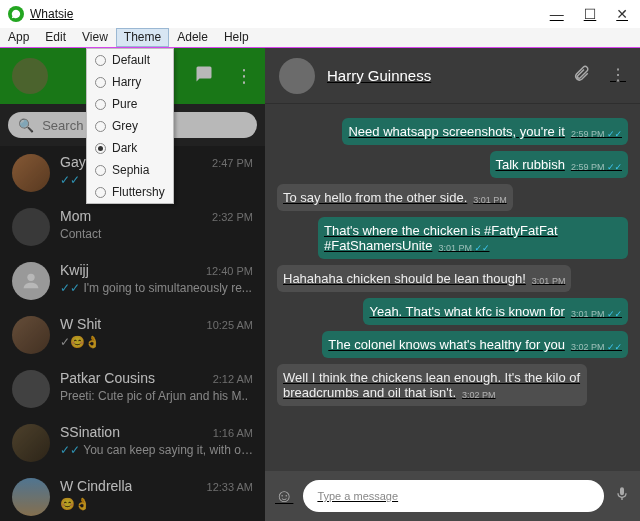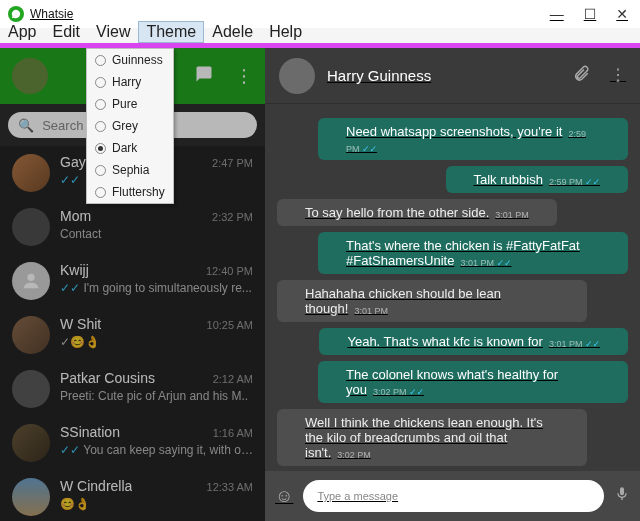--- a/index.html
+++ b/index.html
@@ -3,21 +3,21 @@
 <meta charset="utf-8">
 <style>
 * { box-sizing: border-box; margin: 0; padding: 0; font-family: "Segoe UI", Arial, sans-serif; }
 body { width: 640px; height: 521px; overflow: hidden; background: #fff; position: relative; }
 .titlebar { height: 28px; display: flex; align-items: center; padding: 0 8px; background: #fff; text-decoration: underline; }
 .titlebar .icon { width: 16px; height: 16px; background: #23a621; border-radius: 50%; margin-right: 6px; display: flex; align-items: center; justify-content: center; }
 .titlebar .icon svg { width: 10px; height: 10px; fill: #fff; }
 .titlebar .title { font-size: 12px; color: #111; }
 .winctrls { margin-left: auto; display: flex; gap: 20px; font-size: 14px; color: #333; padding-right: 4px;}
 .winctrls span { cursor: default; }
-.menubar { height: 20px; display: flex; background: #f5f5f5; border-bottom: 5px solid #d946ef; font-size: 16px; align-items: flex-end; }
+.menubar { height: 20px; display: flex; background: #f5f5f5; border-bottom: 1px solid #d946ef; font-size: 12px; }
 .menubar .item { padding: 2px 8px; color: #222; }
 .menubar .item.sel { background: #d8e6f3; border: 1px solid #9bb8d3; padding: 1px 7px; }
 .main { display: flex; height: 473px; }
 .sidebar { width: 265px; background: #252525; display: flex; flex-direction: column; position: relative; }
 .sb-header { height: 56px; background: #23a621; display: flex; align-items: center; padding: 0 12px; }
 .sb-avatar { width: 36px; height: 36px; border-radius: 50%; background: #688a3f; }
 .sb-hicons { margin-left: auto; display: flex; gap: 22px; }
 .sb-hicons .ic { color: #fff; font-size: 18px; }
 .search { padding: 8px; background: #2f2f2f; }
 .search-box { background: #fff; border-radius: 15px; height: 26px; display: flex; align-items: center; padding: 0 10px; color: #888; font-size: 13px; }
@@ -33,21 +33,21 @@
 .chat .row2 { color: #bbb; font-size: 12px; white-space: nowrap; overflow: hidden; text-overflow: ellipsis; margin-top: 3px; }
 .ticks { color: #3fc7f4; }
 .thread { flex: 1; background: #3a3a3a; display: flex; flex-direction: column; text-decoration: underline; }
 .th-header { height: 56px; background: #3a3a3a; display: flex; align-items: center; padding: 0 14px; border-bottom: 1px solid rgba(0,0,0,0.2); }
 .th-av { width: 36px; height: 36px; border-radius: 50%; background: #6b6b6b; margin-right: 12px; }
 .th-name { color: #fff; font-size: 15px; }
 .th-icons { margin-left: auto; display: flex; gap: 20px; color: #aaa; }
 .messages { flex: 1; padding: 14px 12px 6px; overflow: hidden; font-size: 13px; }
 .msg { margin-bottom: 6px; display: flex; }
 .msg.out { justify-content: flex-end; }
-.bubble { padding: 6px 28px; border-radius: 6px; max-width: 310px; position: relative; }
+.bubble { padding: 6px 6px; border-radius: 6px; max-width: 310px; position: relative; }
 .msg.in .bubble { background: #4e4e4e; color: #eee; }
 .msg.out .bubble { background: #1f6d5f; color: #fff; }
 .bt { font-size: 9px; color: rgba(255,255,255,0.55); margin-left: 6px; vertical-align: bottom; }
 .bt .tk { color: #3fc7f4; }
 .composer { height: 50px; background: #474747; display: flex; align-items: center; padding: 0 10px; gap: 10px; }
 .composer .cicon { color: #aaa; font-size: 18px; }
 .composer .input { flex: 1; background: #fff; border-radius: 17px; height: 32px; display: flex; align-items: center; padding: 0 14px; color: #888; font-size: 11px; }
 .overlay { position: absolute; top: 0; left: 0; width: 265px; height: 100%; background: rgba(0,0,0,0.28); pointer-events: none; }
 .dropdown { position: absolute; top: 48px; left: 86px; width: 88px; background: #f6f6f6; border: 1px solid #bfbfbf; box-shadow: 2px 2px 3px rgba(0,0,0,0.25); z-index: 50; }
 .dropdown .dit { display: flex; align-items: center; height: 22px; padding: 0 8px; font-size: 12px; color: #222; gap: 6px; }
@@ -228,21 +228,21 @@
       <span class="cicon"><svg width="16" height="18" viewBox="0 0 24 24" fill="#aaa">
             <path d="M12 14a3 3 0 0 0 3-3V5a3 3 0 0 0-6 0v6a3 3 0 0 0 3 3zm5-3a5 5 0 0 1-10 0H5a7 7 0 0 0 6 6.9V21h2v-3.1A7 7 0 0 0 19 11z"></path>
           </svg></span>
     </div>
   </div>
 </div>
 
 <div class="dropdown" id="dropdown">
     <div class="dit">
       <span class="radio"></span>
-      <span>Guinness</span>
+      <span>Default</span>
     </div>
     <div class="dit">
       <span class="radio"></span>
       <span>Harry</span>
     </div>
     <div class="dit">
       <span class="radio"></span>
       <span>Pure</span>
     </div>
     <div class="dit">

